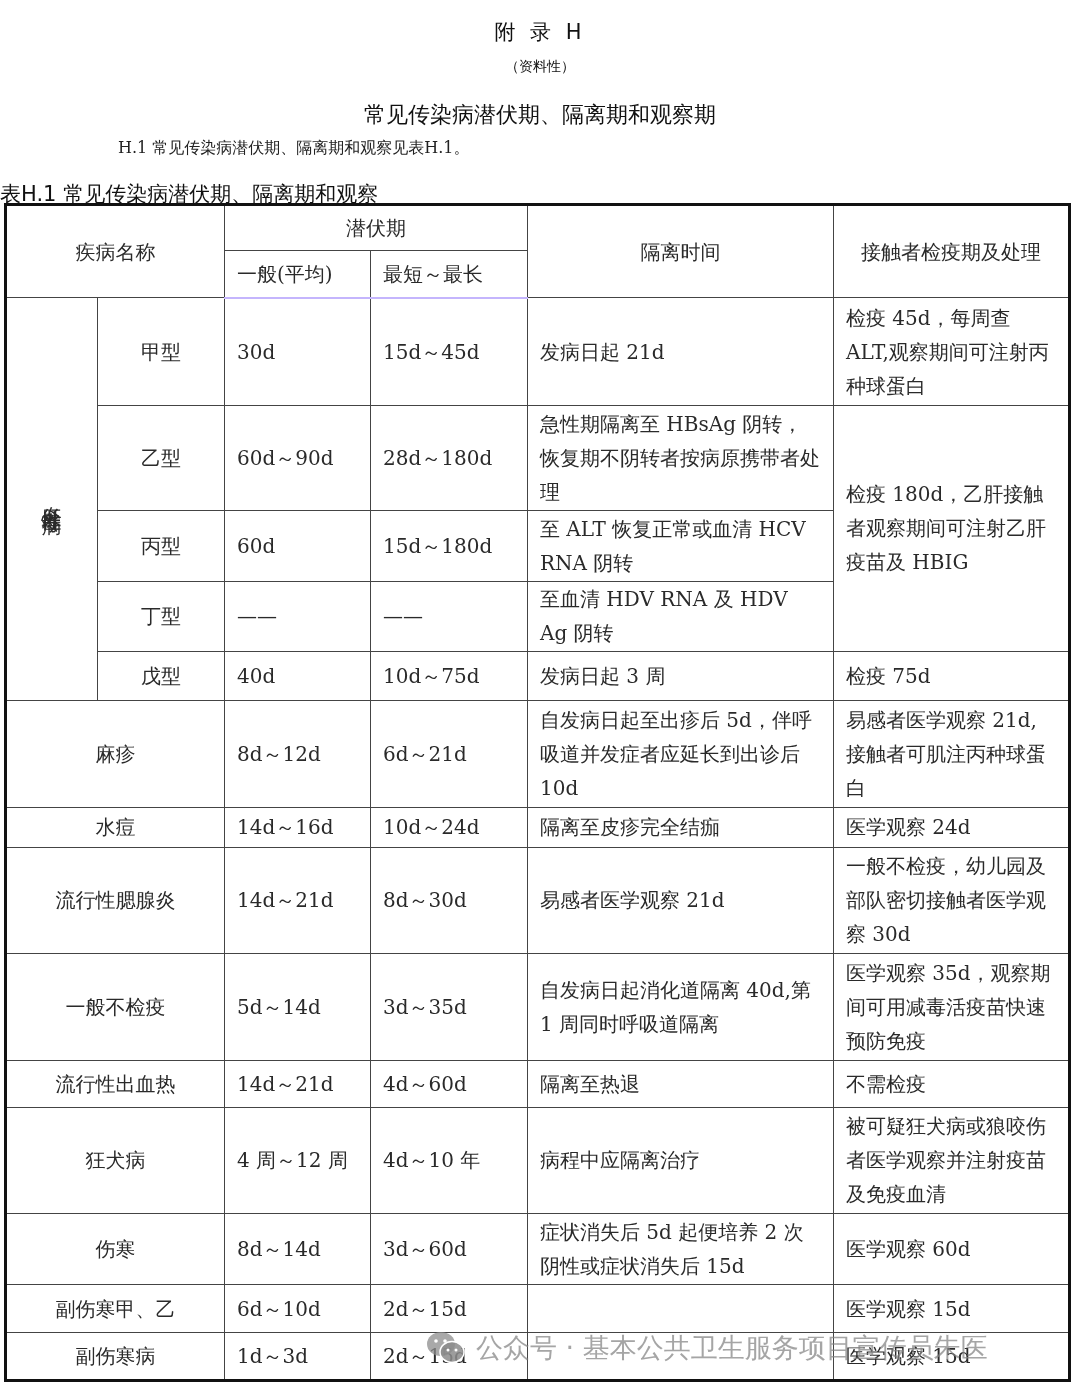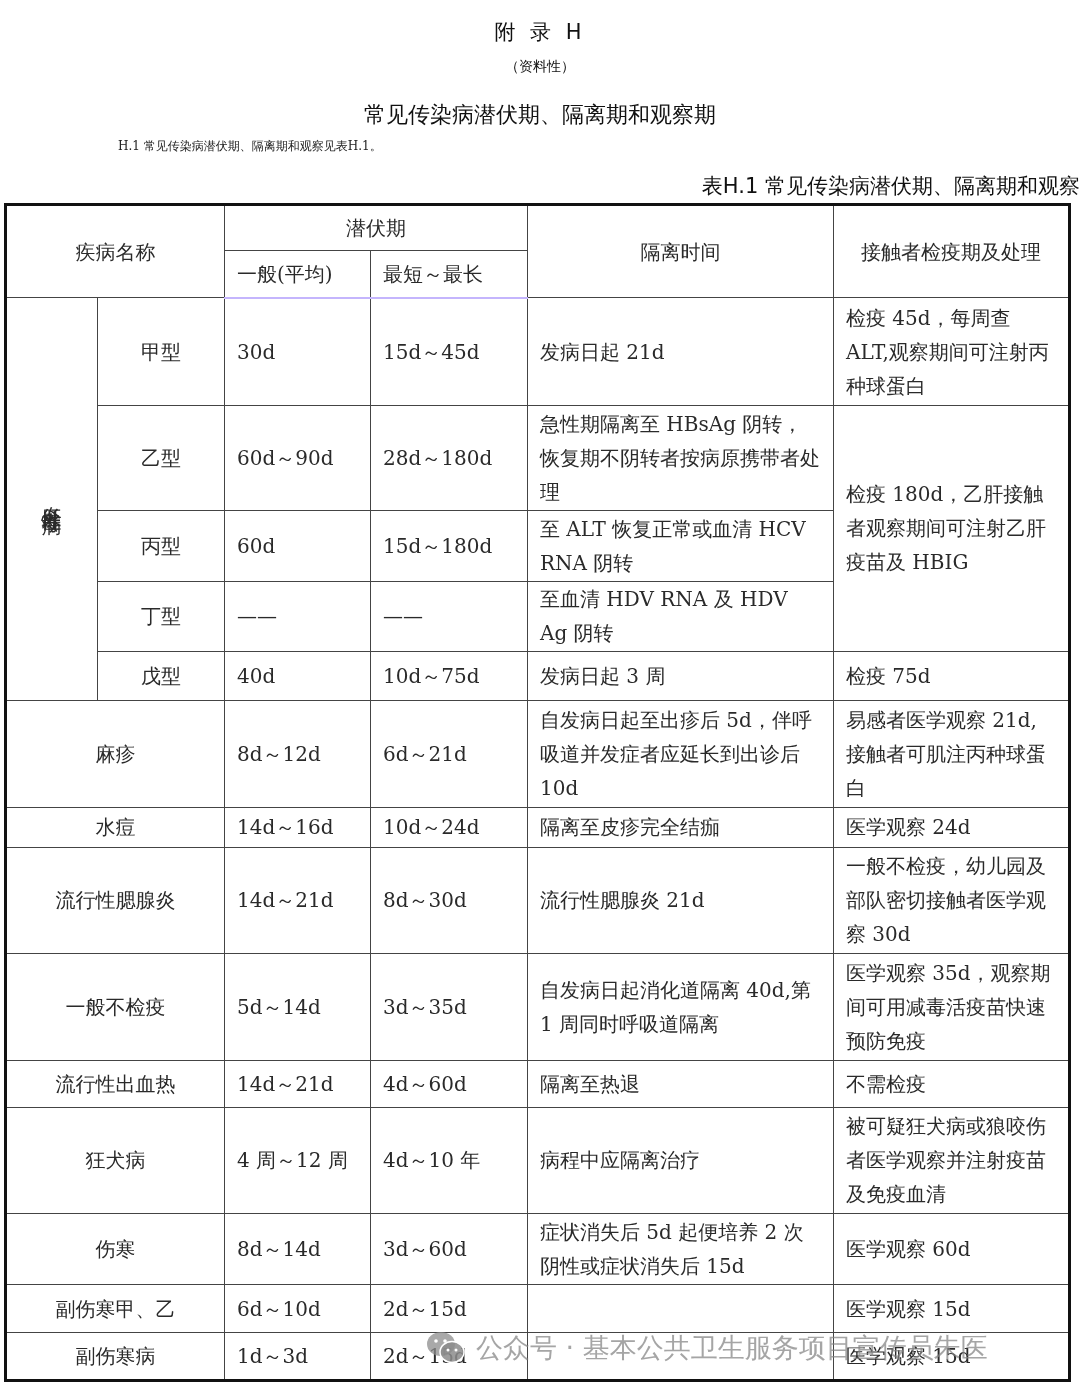--- a/index.html
+++ b/index.html
@@ -3,23 +3,23 @@
 <meta charset="utf-8">
 <style>
   html, body { margin: 0; padding: 0; background: #ffffff; }
   body { width: 1080px; height: 1390px; position: relative; overflow: hidden;
          font-family: "DejaVu Serif", "Liberation Serif", serif; color: #1a1a1a; }
   .title { position: absolute; left: 0; width: 1080px; text-align: center;
            font-family: "DejaVu Sans", "Liberation Sans", sans-serif; color: #111; }
   #t1 { top: 18px; font-size: 21px; letter-spacing: 4px; }
   #t2 { top: 58px; font-size: 14px; }
   #t3 { top: 100px; font-size: 22px; }
-  #intro { position: absolute; top: 138px; left: 118px; font-size: 12px; color: #222;
+  #intro { position: absolute; top: 138px; left: 118px; font-size: 16px; color: #222;
            font-family: "DejaVu Serif", "Liberation Serif", serif; }
-  #caption { position: absolute; top: 172px; left: 0; width: 1080px; text-align: right;
+  #caption { position: absolute; top: 180px; left: 0; width: 1080px; text-align: left;
              font-size: 21px; font-family: "DejaVu Sans", "Liberation Sans", sans-serif; color:#111; }
 
   table.main { position: absolute; left: 4px; top: 203px; width: 1064px; height: 1179px;
                border-collapse: collapse; table-layout: fixed;
                border: 3px solid #111; font-size: 20px; }
   table.main td { border: 1px solid #444; padding: 0 12px; vertical-align: middle;
                   line-height: 34px; color: #2a2a2a; }
   table.main tr.header-last td { border-bottom: 2px solid #c4b5fd; }
   .center { text-align: center; }
   .vert { writing-mode: vertical-rl; text-orientation: upright; letter-spacing: -2px;
@@ -107,21 +107,21 @@
     <td class="center" colspan="2">水痘</td>
     <td>14d～16d</td>
     <td>10d～24d</td>
     <td>隔离至皮疹完全结痂</td>
     <td>医学观察 24d</td>
   </tr>
   <tr style="height:106px">
     <td class="center" colspan="2">流行性腮腺炎</td>
     <td>14d～21d</td>
     <td>8d～30d</td>
-    <td>流行性腮腺炎 21d</td>
+    <td>易感者医学观察 21d</td>
     <td>一般不检疫，幼儿园及部队密切接触者医学观察 30d</td>
   </tr>
   <tr style="height:106px">
     <td class="center" colspan="2">一般不检疫</td>
     <td>5d～14d</td>
     <td>3d～35d</td>
     <td>自发病日起消化道隔离 40d,第 1 周同时呼吸道隔离</td>
     <td>医学观察 35d，观察期间可用减毒活疫苗快速预防免疫</td>
   </tr>
   <tr style="height:47px">

